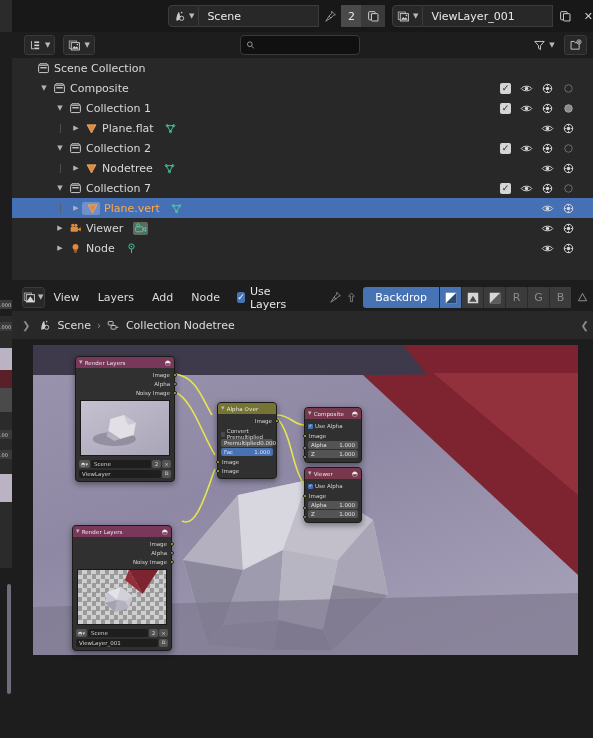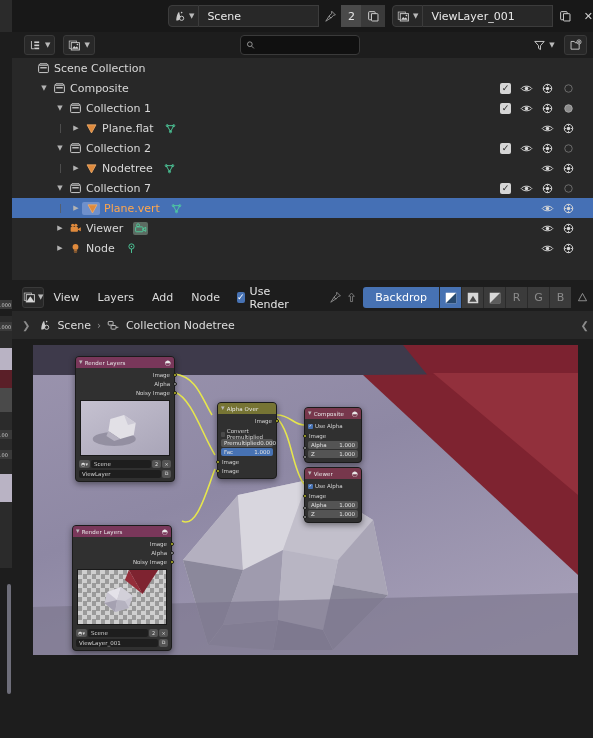--- a/index.html
+++ b/index.html
@@ -556,21 +556,21 @@
 
       <div class="menu-item">View</div>
       <div class="menu-item">Layers</div>
       <div class="menu-item">Add</div>
       <div class="menu-item">Node</div>
 
       <div class="usenodes">
         <span class="checkbox on">
             <span class="tick">✓</span>
           </span>
-        <span>Use Render</span>
+        <span>Use Layers</span>
       </div>
 
       <div class="hdr-ico" style="margin-left:26px;">
         <svg width="13" height="13" viewBox="0 0 16 16">
           <path d="M9.5 1.5 L14 6 L11.5 6.6 L8.6 10 L6 7.4 L9.4 4.5 Z M6.2 7.6 L2.2 13.8 L8.4 9.8 Z" fill="none" stroke="#8f8f8f" stroke-width="1.1" stroke-linejoin="round"></path>
         </svg>
       </div>
       <div class="hdr-ico">
         <svg width="13" height="13" viewBox="0 0 16 16">
           <path d="M8 2.5 L11.5 6.5 H9.3 V13 H6.7 V6.5 H4.5 Z" fill="none" stroke="#7e7e7e" stroke-width="1.1"></path>

